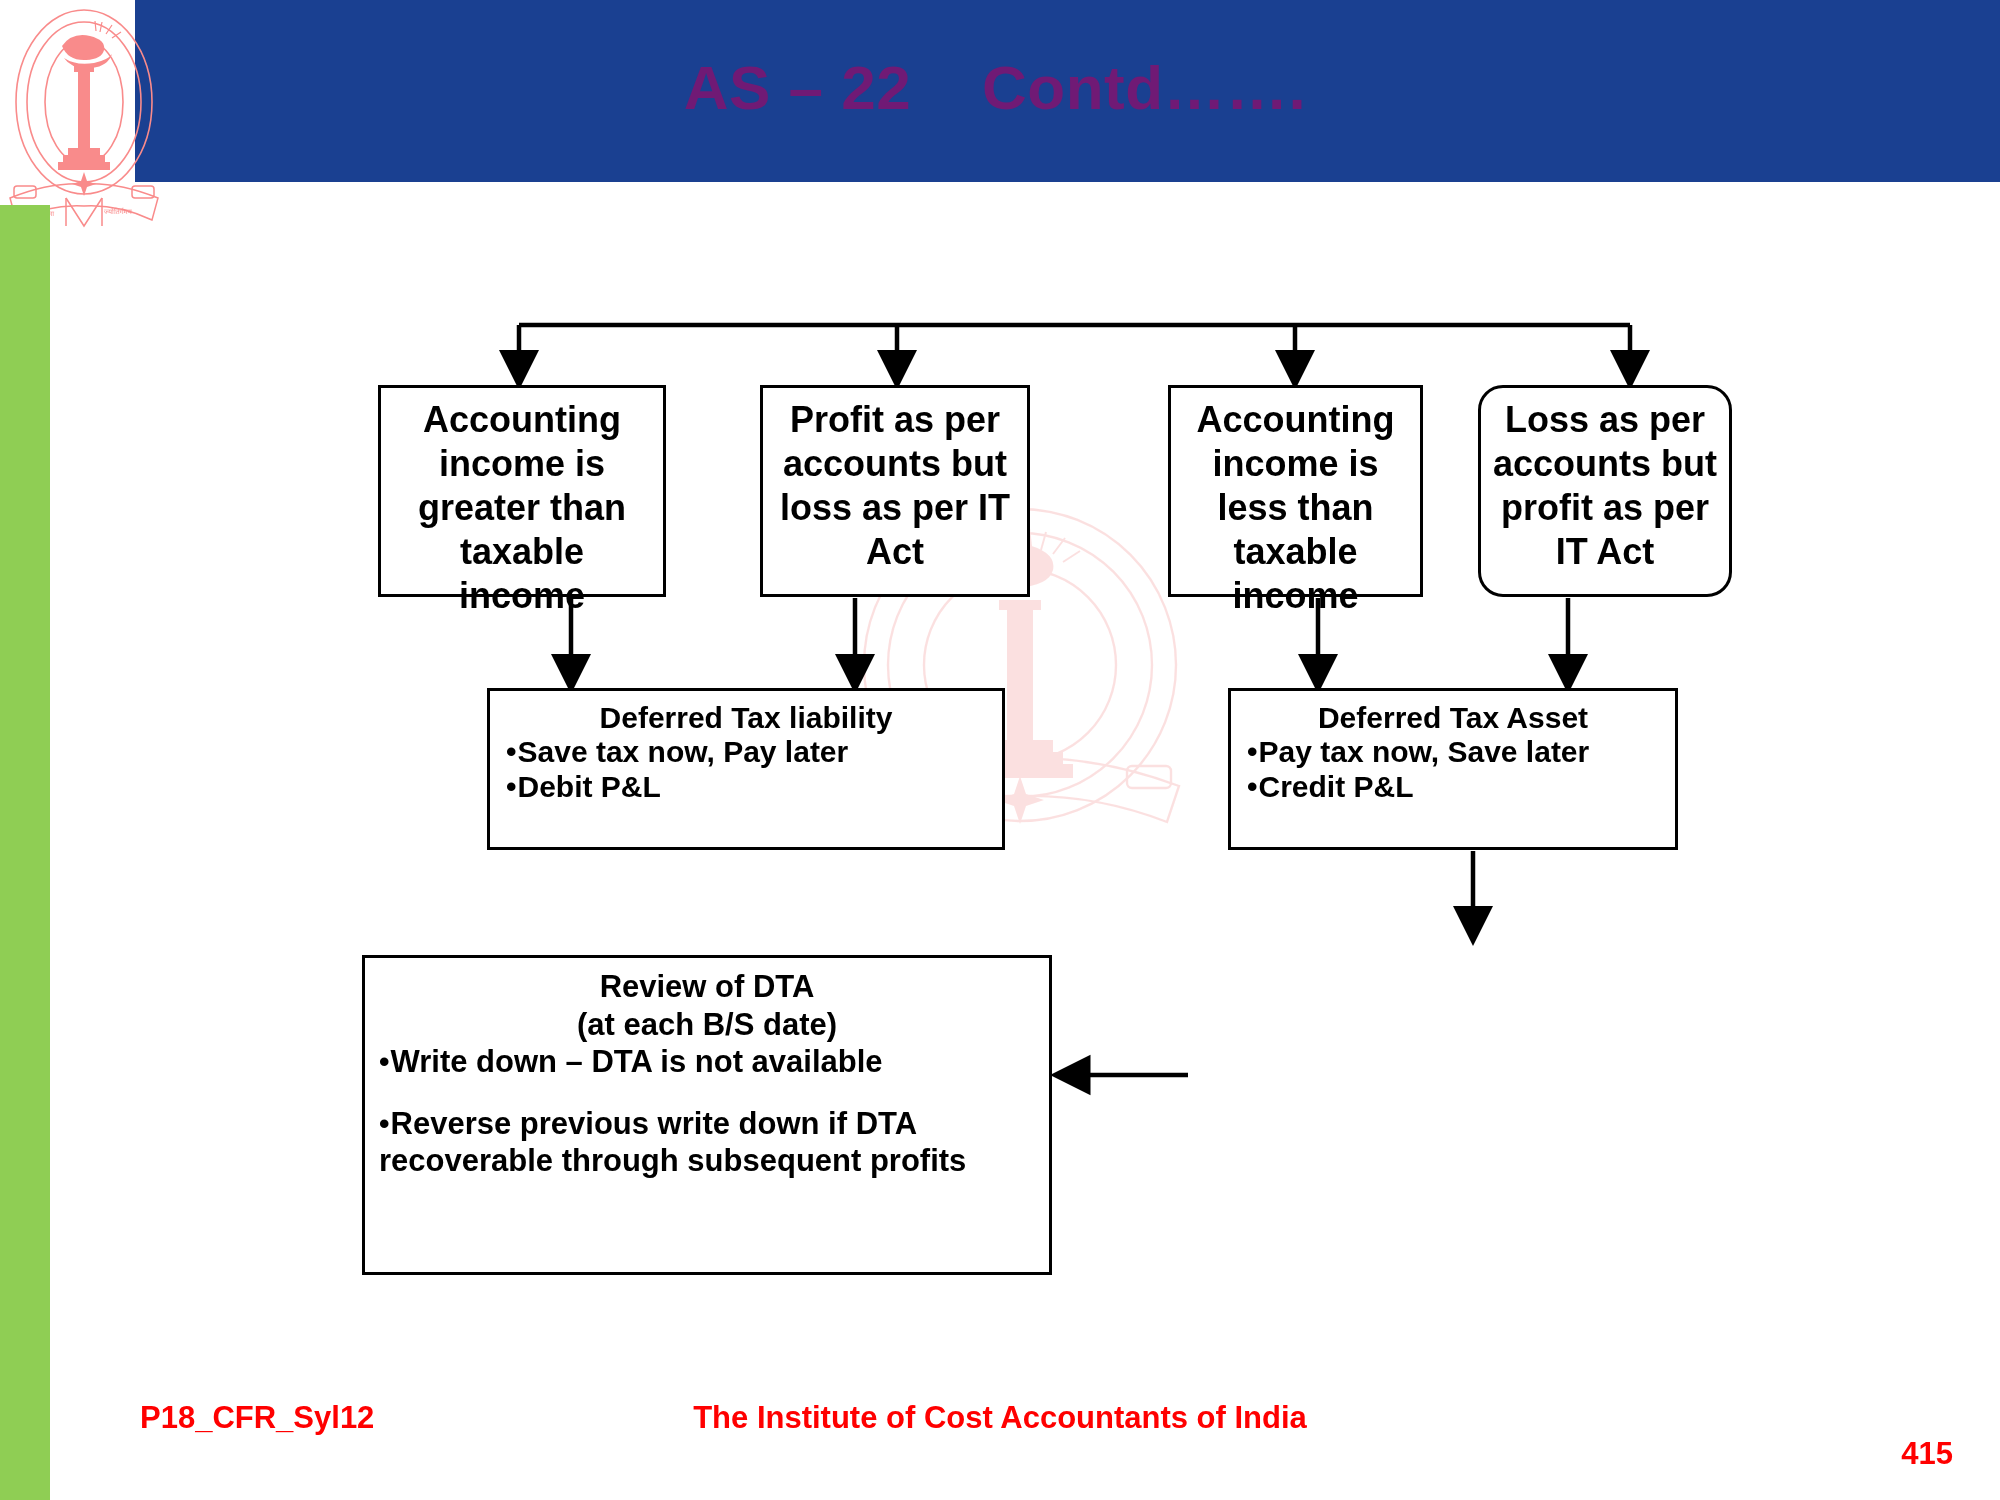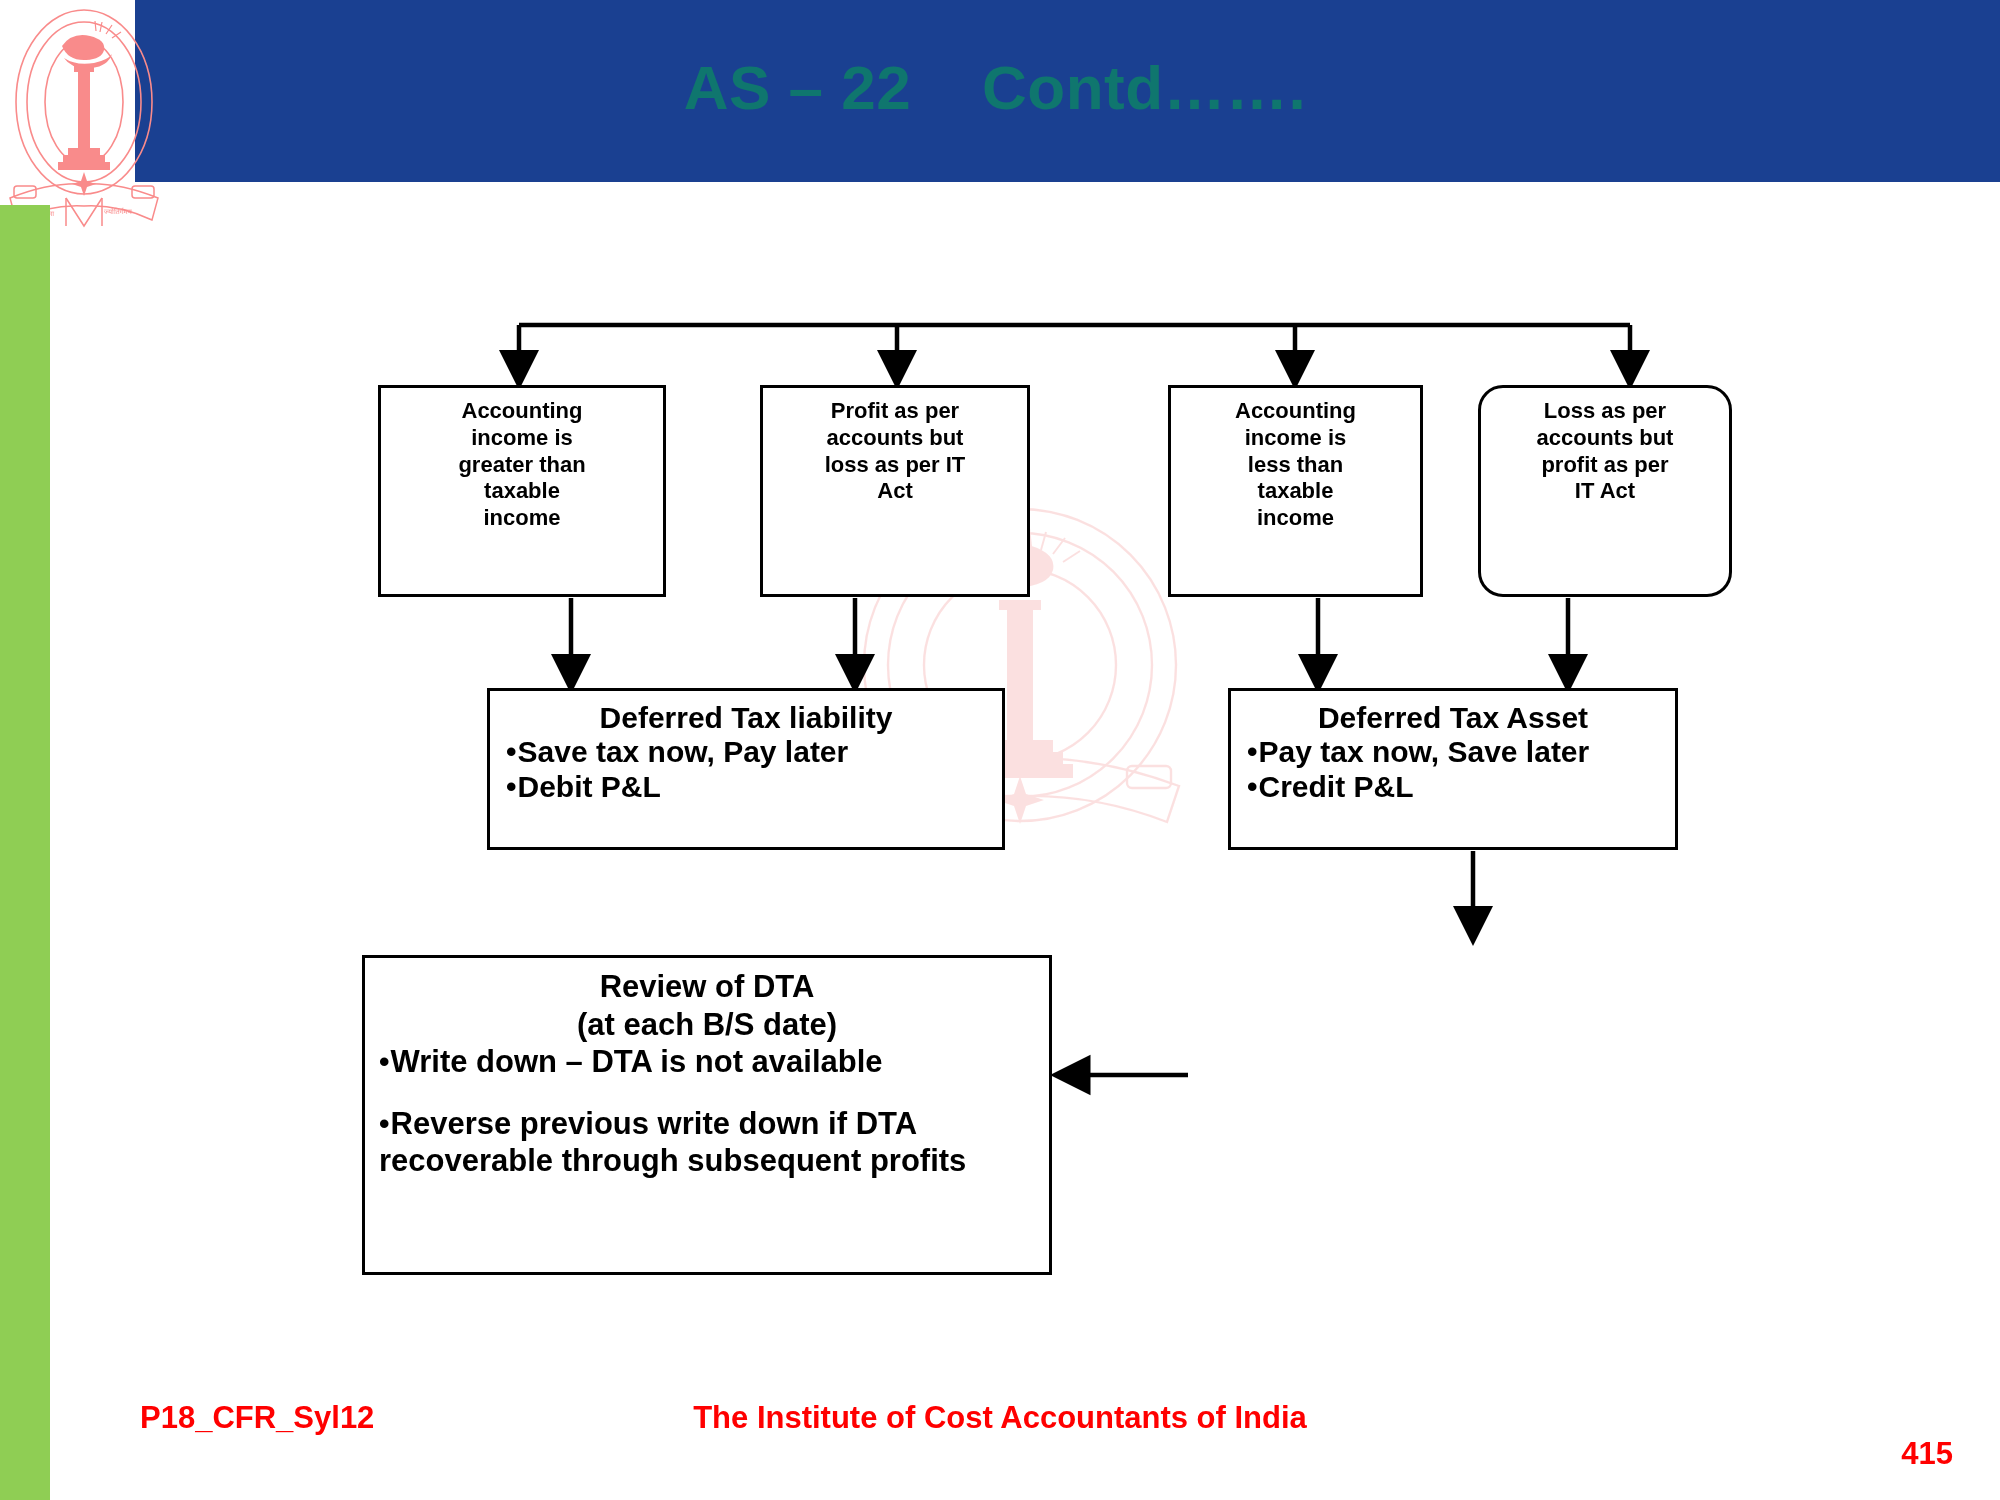--- a/index.html
+++ b/index.html
@@ -23,21 +23,21 @@
     width: 1865px;
     height: 182px;
     background: #1a4091;
   }
   #slide-title {
     position: absolute;
     left: 135px;
     top: 55px;
     width: 1720px;
     text-align: center;
-    color: #0f766e;
+    color: #701a75;
     font-size: 62px;
     font-weight: bold;
     letter-spacing: 0.5px;
     line-height: 1.05;
     white-space: pre;
   }
 
   
   #logo-mark {
     position: absolute;
@@ -98,21 +98,21 @@
   }
 
   
   .top-box {
     display: flex;
     align-items: flex-start;
     justify-content: center;
   }
   .top-box .node-text {
     text-align: center;
-    font-size: 22px;
+    font-size: 36px;
     line-height: 1.22;
     padding-top: 10px;
     white-space: pre-line;
   }
 
   #node-acc-greater { left: 378px; top: 385px; width: 288px; height: 212px; }
   #node-profit-loss  { left: 760px; top: 385px; width: 270px; height: 212px; }
   #node-acc-less     { left: 1168px; top: 385px; width: 255px; height: 212px; }
   #node-loss-profit  { left: 1478px; top: 385px; width: 254px; height: 212px; border-radius: 25px; }
 

